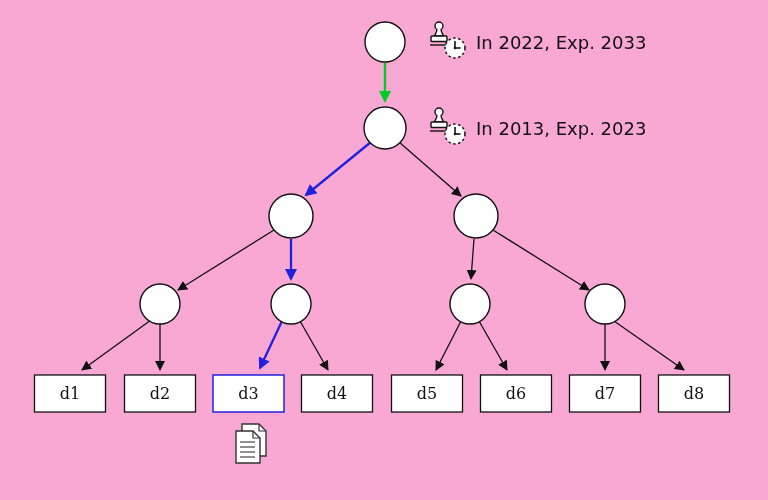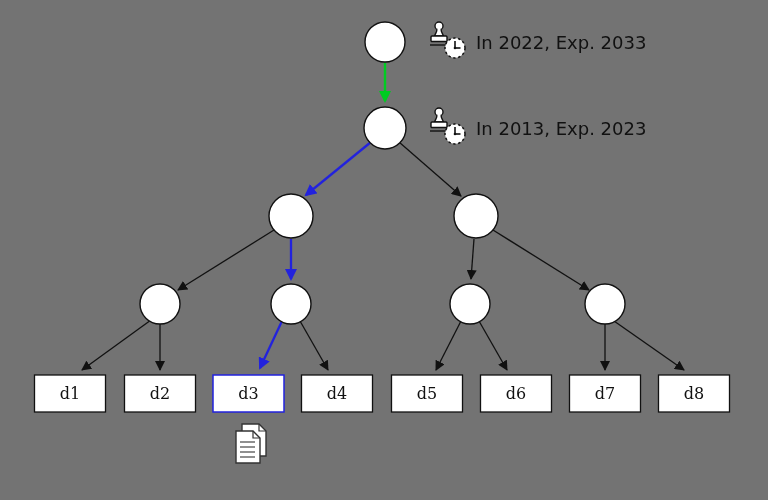--- a/index.html
+++ b/index.html
@@ -4,21 +4,21 @@
 <style>
   html, body {
     margin: 0;
     padding: 0;
     background: #ffffff;
   }
   .stage {
     position: relative;
     width: 768px;
     height: 500px;
-    background: #737373;
+    background: #f9a8d4;
     overflow: hidden;
     font-family: "DejaVu Sans", sans-serif;
   }
   svg text {
     fill: #111111;
   }
   .annot {
     font-size: 18px;
     font-family: "DejaVu Sans", sans-serif;
   }

